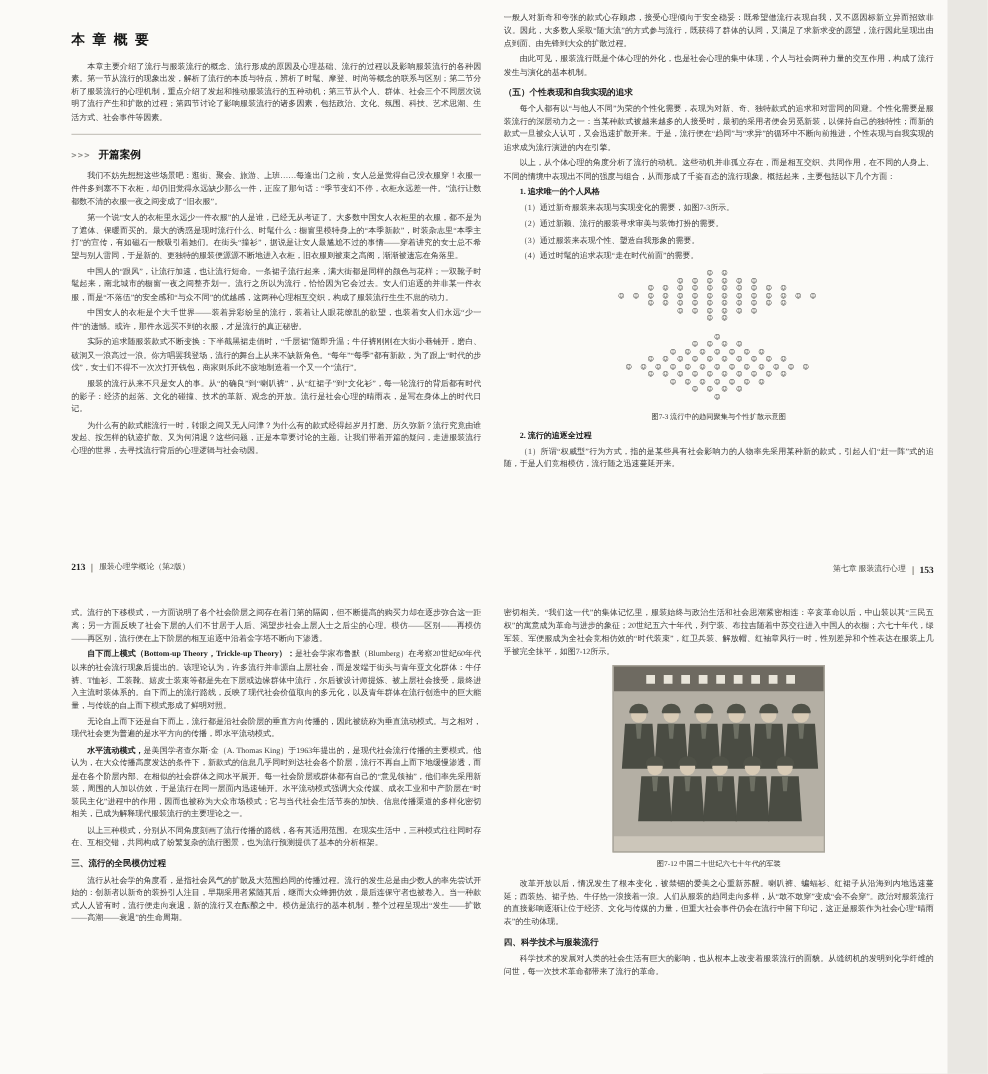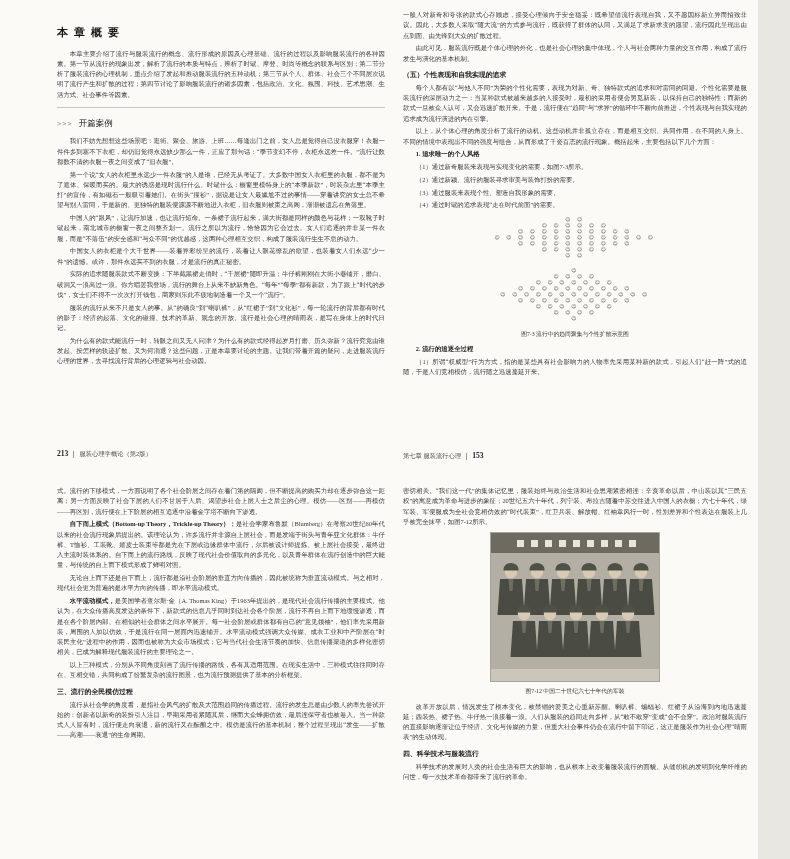--- a/index.html
+++ b/index.html
@@ -14,27 +14,27 @@
     position:absolute; font-size:6.4px; line-height:1.6;
     text-align:justify; overflow:hidden; padding-bottom:14px;
   }
   .para { margin:0 0 2.5px 0; text-indent:2em; }
   .para.ni { text-indent:0; }
   .para.h { font-weight:bold; text-indent:0; margin:5px 0 3px; color:#1e1e1e; font-size:6.9px; }
   .para b { color:#1e1e1e; }
   .chap-title { font-size:11px; font-weight:bold; letter-spacing:6px; color:#161616; margin:0 0 7px 0; }
   .summary { margin-bottom:4px; }
   .rule { border-top:1px solid #c9c6bf; margin:7px 0 0 0; height:0; }
-  .case-title { font-size:8.5px; font-weight:normal; color:#111; margin:9px 0 6px 0; }
+  .case-title { font-size:8.5px; font-weight:bold; color:#111; margin:9px 0 6px 0; }
   .case-title .gt { color:#8a8a86; letter-spacing:1px; margin-right:4px; font-family:"DejaVu Sans Mono",monospace; font-size:7px; }
   .footer {
     position:absolute; bottom:0; left:0; right:0; height:12px;
     display:flex; align-items:center; gap:5px; font-size:6.3px; color:#4a4a46;
   }
-  .footer.right { }
+  .footer.right { justify-content:flex-end; }
   .footer .pg { font-weight:bold; font-size:7.6px; color:#222; }
   .fsep { width:1px; height:7px; background:#9a978f; display:inline-block; }
   figure { margin:0; }
   .fig { text-align:center; margin:5px 0 3px 0; }
   .diamond { margin:3px auto 9px auto; }
   .drow {
     line-height:6px; font-size:5px; letter-spacing:2.5px; white-space:nowrap;
     color:#2e2e2a; font-family:"DejaVu Sans",sans-serif; text-align:center;
   }
   .figcap { font-size:5.8px; color:#33332f; text-align:center; margin:3px 0 5px 0; }

